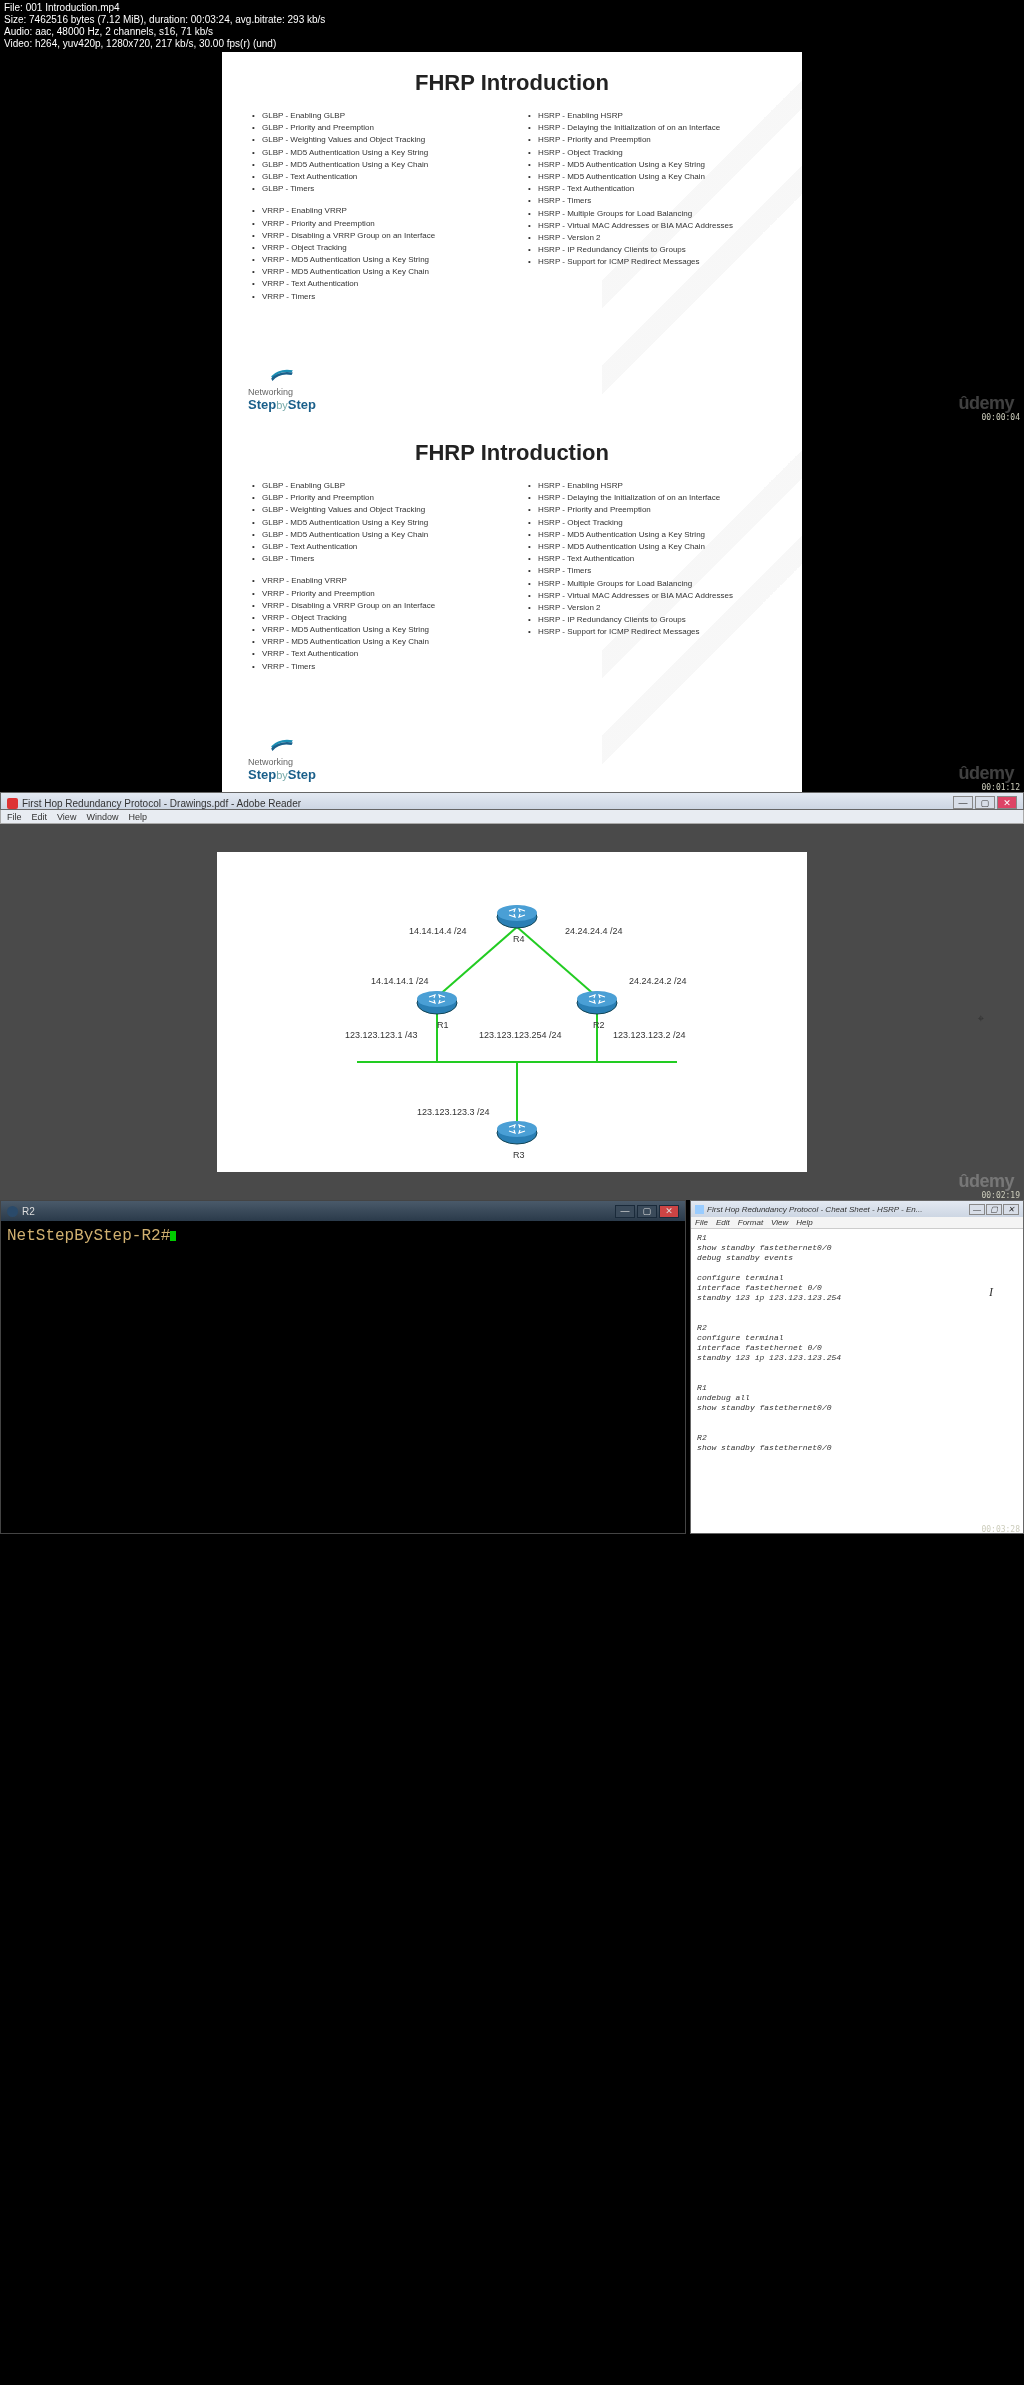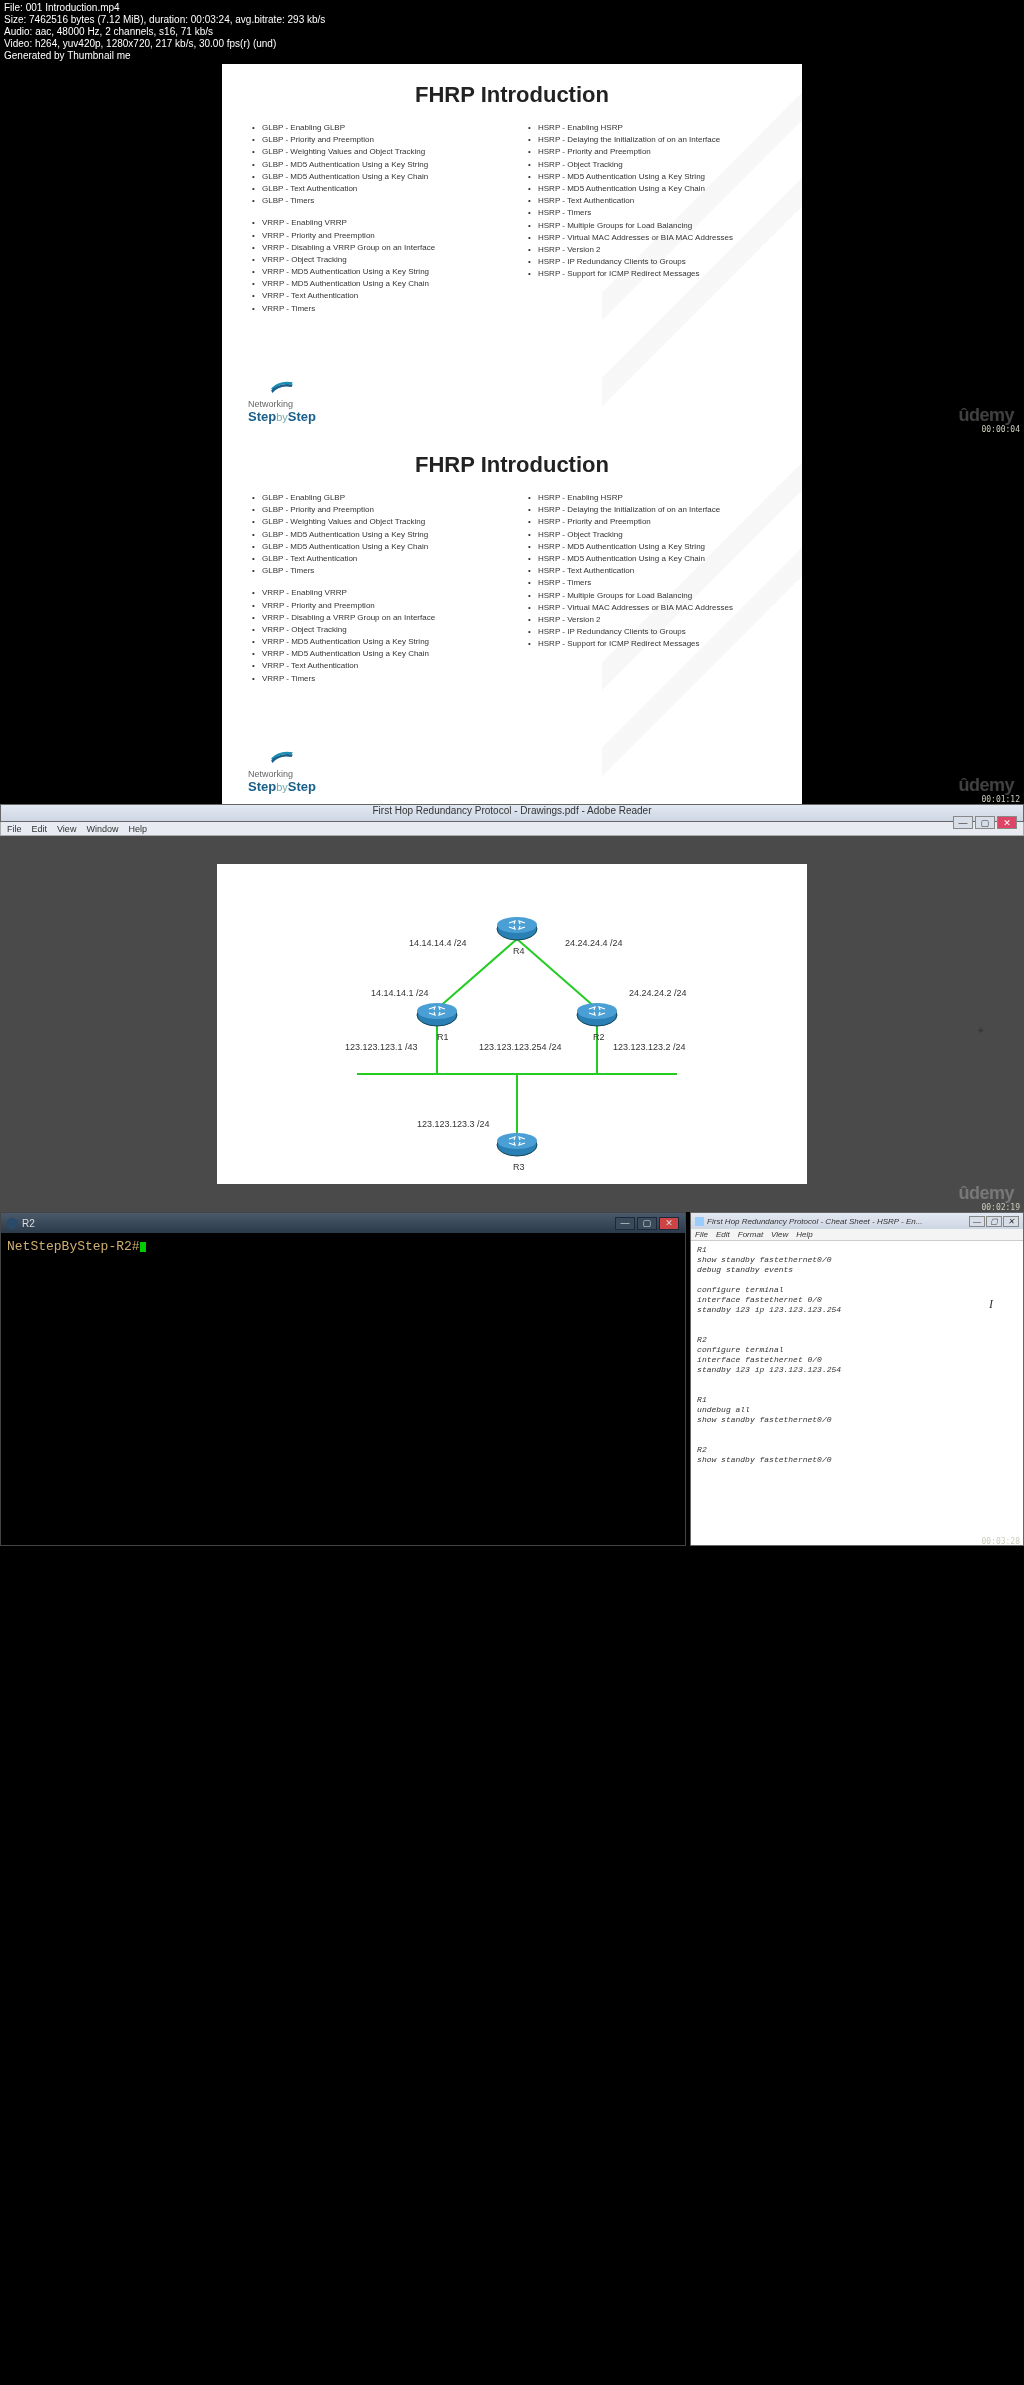--- a/index.html
+++ b/index.html
@@ -18,21 +18,21 @@
   .logo-nss .swoosh { width: 24px; height: 18px; }
   .logo-nss .swoosh svg { width: 100%; height: 100%; }
   .logo-nss .txt1 { font-size: 9px; color: #666; font-weight: normal; }
   .logo-nss .txt2 { font-size: 13px; font-weight: bold; color: #1a5f8a; }
   .logo-nss .txt2 .by { color: #7aa; font-weight: normal; font-size: 11px; }
   .watermark-u { position: absolute; right: 10px; bottom: 8px; color: rgba(255,255,255,0.25); font-size: 18px; font-weight: bold; letter-spacing: -0.5px; }
   .timestamp { position: absolute; right: 4px; bottom: 0; color: #ccb; font-family: monospace; font-size: 8px; }
 
   
   .win { position: relative; width: 1024px; background: #000; }
-  .win-bar { background: linear-gradient(#e3e9f2,#cdd6e3); height: 18px; display: flex; align-items: center; padding: 0 6px; font-size: 10px; color: #333; border: 1px solid #666; position: relative; flex-direction: column; }
+  .win-bar { background: linear-gradient(#e3e9f2,#cdd6e3); height: 18px; display: flex; align-items: flex-end; padding: 0 6px; font-size: 10px; color: #333; border: 1px solid #666; position: relative; }
   .win-bar .icon-pdf { width: 11px; height: 11px; background: #d33; margin-right: 4px; border-radius: 2px; }
   .win-bar .controls { margin-left: auto; display: flex; gap: 2px; }
   .win-bar .ctrl { width: 20px; height: 13px; background: #d8dee8; border: 1px solid #888; display: flex; align-items: center; justify-content: center; font-size: 9px; }
   .win-bar .ctrl.close { background: #d46; color: #fff; }
   .menu-bar { background: #e8ecf2; height: 14px; display: flex; align-items: center; padding: 0 6px; gap: 10px; font-size: 9px; color: #333; border: 1px solid #aaa; border-top: none; }
   .pdf-body { background: #4a4a4a; padding: 28px 64px 28px 64px; position: relative; }
   .pdf-page { background: #fff; width: 590px; height: 320px; margin: 0 auto; position: relative; }
   .diagram { position: absolute; inset: 0; }
   .router { position: absolute; width: 44px; height: 26px; }
   .router svg { width: 100%; height: 100%; }
@@ -40,21 +40,21 @@
   .cursor-ptr { position: absolute; right: 40px; top: 50%; font-size: 11px; color: #333; }
 
   
   .bottom-split { display: flex; width: 1024px; height: 334px; background: #000; position: relative; }
   .terminal-win { flex: 0 0 67%; display: flex; flex-direction: column; border: 1px solid #444; }
   .term-bar { background: linear-gradient(#4a5a6a,#2a3a4a); height: 20px; display: flex; align-items: center; padding: 0 6px; font-size: 10px; color: #ddd; }
   .term-bar .icon-term { width: 11px; height: 11px; background: #2a4a6a; margin-right: 4px; border-radius: 50%; }
   .term-bar .controls { margin-left: auto; display: flex; gap: 2px; }
   .term-bar .ctrl { width: 20px; height: 13px; background: #3a4a5a; border: 1px solid #1a2a3a; display: flex; align-items: center; justify-content: center; font-size: 9px; color: #ddd; }
   .term-bar .ctrl.close { background: #c44; }
-  .term-body { background: #000; flex: 1; padding: 6px; font-family: "Courier New", monospace; font-size: 13px; color: #d0b070; }
+  .term-body { background: #000; flex: 1; padding: 6px; font-family: "Courier New", monospace; font-size: 16px; color: #d0b070; }
   .term-body .prompt { color: #d0b070; }
   .cursor-block { background: #0c0; display:inline-block; width:6px; height:10px; vertical-align: middle; }
 
   .notepad-win { flex: 1; display: flex; flex-direction: column; border: 1px solid #666; margin-left: 4px; font-style: italic; }
   .np-bar { background: linear-gradient(#e3e9f2,#cdd6e3); height: 16px; display: flex; align-items: center; padding: 0 4px; font-size: 8px; color: #333; }
   .np-bar .icon-np { width: 9px; height: 9px; background: #9cf; margin-right: 3px; }
   .np-bar .controls { margin-left: auto; display: flex; gap: 1px; }
   .np-bar .ctrl { width: 16px; height: 11px; background: #d8dee8; border: 1px solid #888; font-size: 8px; display:flex;align-items:center;justify-content:center;}
   .np-menu { background: #f4f4f4; height: 12px; display: flex; align-items: center; padding: 0 4px; gap: 8px; font-size: 8px; color: #333; border-bottom: 1px solid #ccc; }
   .np-body { background: #fff; flex: 1; padding: 4px 6px; font-family: "Courier New", monospace; font-size: 8px; color: #333; line-height: 1.25; white-space: pre; overflow: hidden; position: relative; }
@@ -63,21 +63,20 @@
   .slide-bg-shape { position:absolute; right:0; top:0; bottom:0; width:200px; opacity:0.03; background: linear-gradient(135deg, transparent 40%, #000 40%, #000 45%, transparent 45%, transparent 55%, #000 55%, #000 60%, transparent 60%); }
 </style>
 </head>
 <body>
 
 <div class="overlay-text">
   <div>File: 001 Introduction.mp4</div>
   <div>Size: 7462516 bytes (7.12 MiB), duration: 00:03:24, avg.bitrate: 293 kb/s</div>
   <div>Audio: aac, 48000 Hz, 2 channels, s16, 71 kb/s</div>
   <div>Video: h264, yuv420p, 1280x720, 217 kb/s, 30.00 fps(r) (und)</div>
-  <div>Generated by Thumbnail me</div>
 </div>
 
 <div class="slide-wrap">
   <div class="slide">
     <div class="slide-bg-shape"></div>
     <h1>FHRP Introduction</h1>
     <div class="columns">
       <div class="col">
         <ul id="s1l1">
             <li>GLBP - Enabling GLBP</li>

